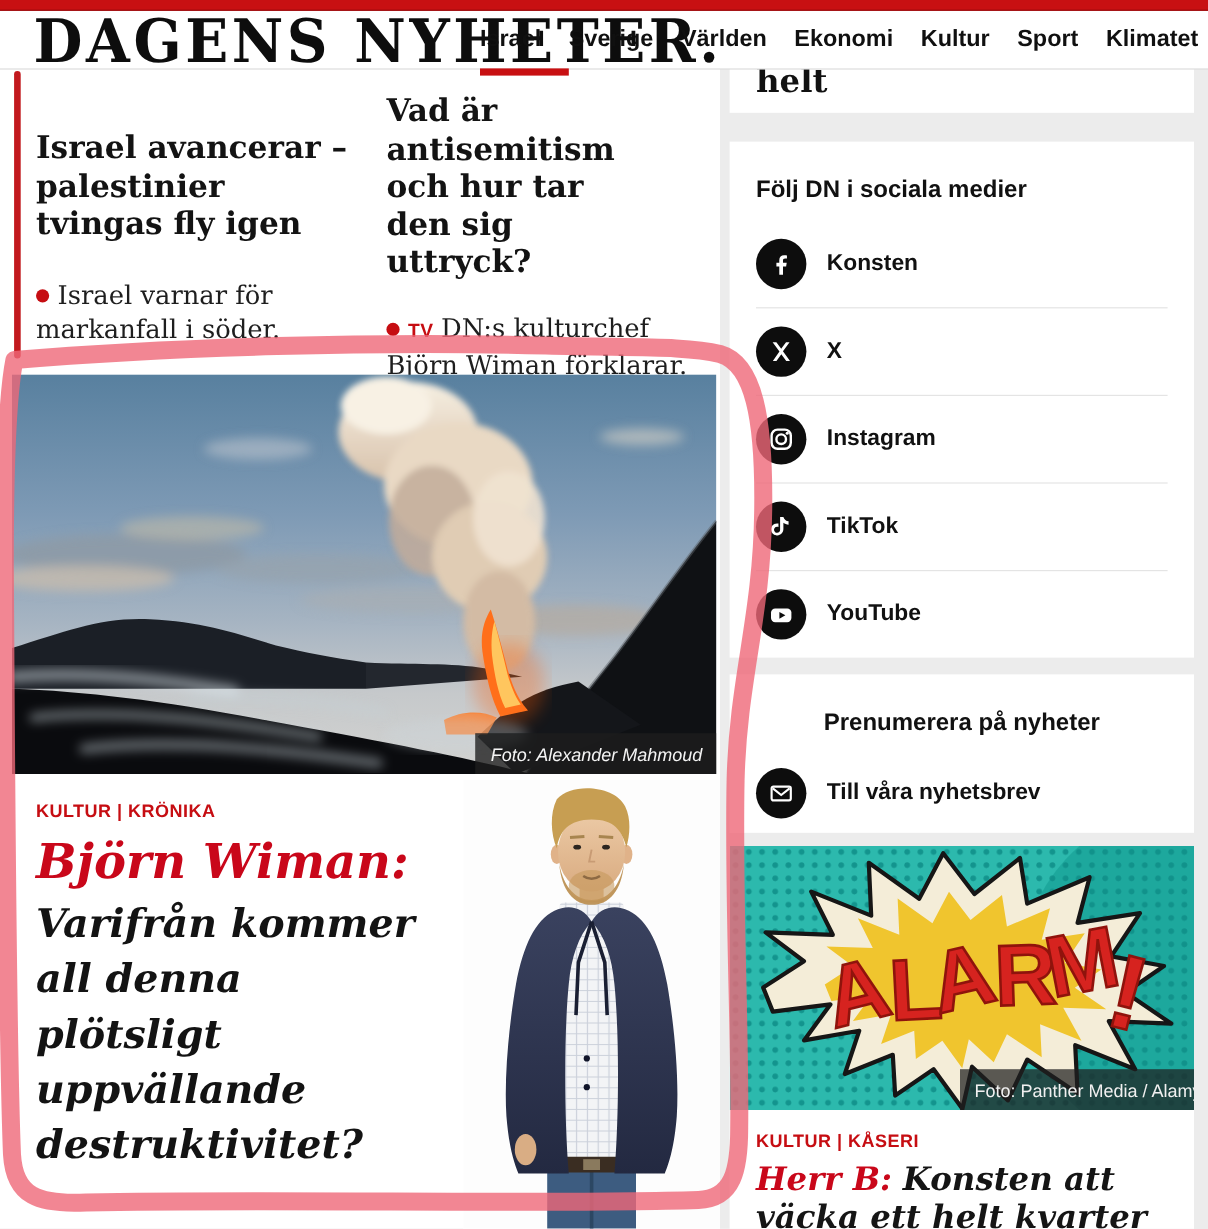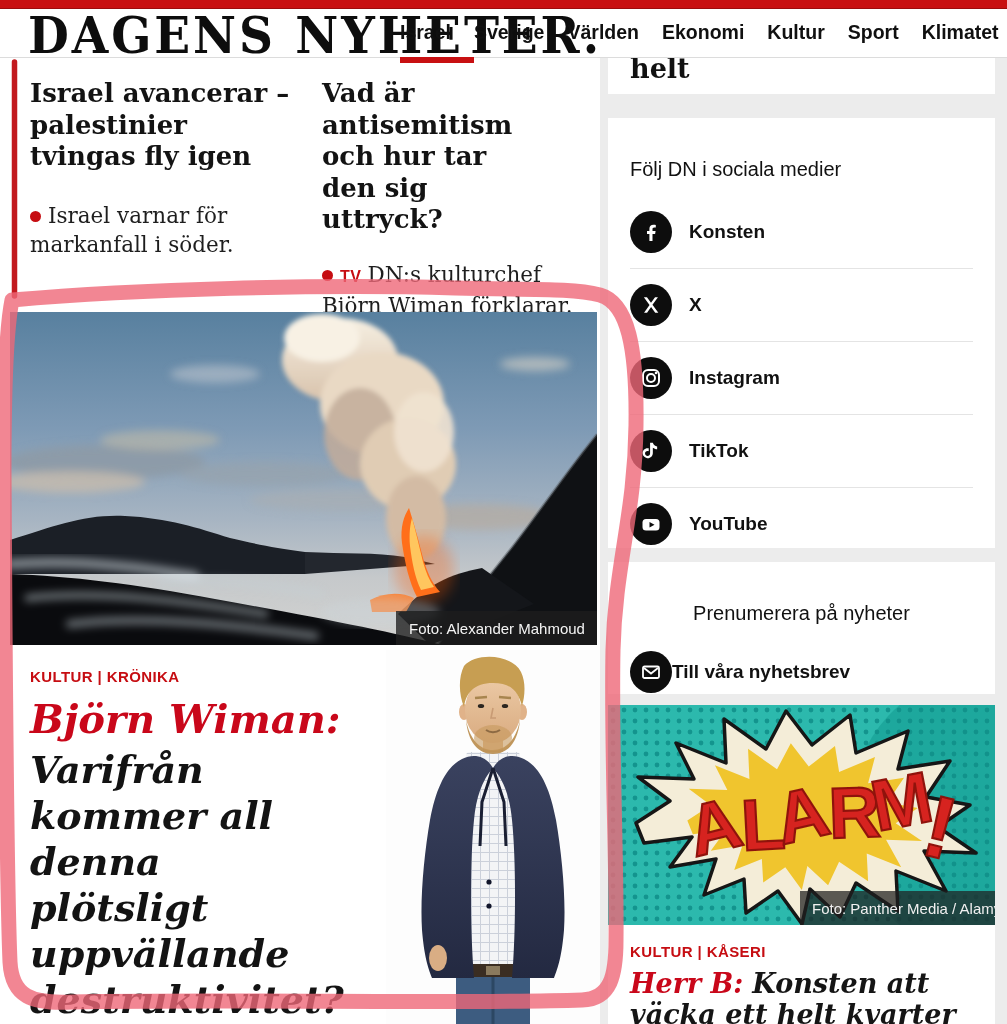--- a/index.html
+++ b/index.html
@@ -11,47 +11,47 @@
   .topbar{position:absolute;left:0;top:0;width:1007px;height:8px;background:#c81012;border-bottom:1px solid #9c0c0e;z-index:10;}
   .header{position:absolute;left:0;top:8px;width:1007px;height:49px;background:#fff;box-shadow:0 1px 0 #dcdcdc;z-index:9;}
   .logo{position:absolute;left:28px;top:0px;font-family:"DejaVu Serif",serif;font-weight:bold;font-size:48px;line-height:54px;letter-spacing:3px;color:#0d0d0d;transform:scale(.98,1.04);transform-origin:left center;white-space:nowrap;}
   .nav{position:absolute;left:400px;top:0;height:49px;width:607px;display:flex;align-items:center;gap:23px;overflow:hidden;white-space:nowrap;}
   .nav span{font-size:19.5px;font-weight:bold;color:#101010;}
   .nav-underline{position:absolute;left:400px;top:57px;width:74px;height:6px;background:#c81012;z-index:11;}
   
   .left-content{position:absolute;left:0;top:57px;width:600px;height:967px;background:#fff;}
   .serif{font-family:"DejaVu Serif",serif;}
   .teaser{position:absolute;top:21px;}
-  .t1{left:30px;width:268px;} .t2{left:322px;width:260px;}
+  .t1{left:30px;width:268px;margin-top:31px;} .t2{left:322px;width:260px;}
   .teaser h3{margin:0;font-family:"DejaVu Serif",serif;font-weight:bold;font-size:26px;line-height:31.5px;color:#131313;}
   .t2 h3{width:215px;}
   .summary{font-family:"DejaVu Serif",serif;font-size:21.5px;line-height:29px;color:#1e1e1e;margin-top:24px;}
   .t1 .summary{width:250px;margin-top:28px;}
   .dot{display:inline-block;width:11px;height:11px;border-radius:50%;background:#c60d12;margin-right:7px;transform:translateY(-1px);}
   .tvtag{color:#c60d12;font-family:"Liberation Sans",sans-serif;font-weight:800;font-size:16px;letter-spacing:.5px;margin-right:6px;}
-  .volcano-fig{position:absolute;left:10px;top:255px;width:587px;height:409px;}
+  .volcano-fig{position:absolute;left:10px;top:255px;width:587px;height:409px;font-style:italic;}
   .kicker{font-size:15px;font-weight:800;letter-spacing:.4px;color:#c60d12;}
   .feature-text{position:absolute;left:30px;top:611px;width:365px;}
   .feature-author{font-family:"DejaVu Serif",serif;font-style:italic;font-weight:600;font-size:40px;line-height:48px;color:#c9071a;margin-top:10px;}
-  .feature-headline{font-family:"DejaVu Serif",serif;font-style:italic;font-weight:600;font-size:38px;line-height:46px;color:#131313;width:318px;margin-top:4px;}
+  .feature-headline{font-family:"DejaVu Serif",serif;font-style:italic;font-weight:600;font-size:33px;line-height:46px;color:#131313;width:318px;margin-top:4px;}
   .wiman-photo{position:absolute;left:386px;top:593px;width:214px;height:374px;background:#fff;}
   
   .card{position:absolute;left:608px;width:387px;background:#fff;}
   .card1{top:57px;height:37px;overflow:hidden;}
   .clipped-headline{margin:-4px 0 0 22px;font-family:"DejaVu Serif",serif;font-weight:bold;font-size:27px;color:#111;}
   .card2{top:118px;height:430px;overflow:hidden;}
   .card3{top:562px;height:132px;overflow:hidden;text-align:center;}
   .card4{top:705px;height:319px;overflow:hidden;}
-  .side-header{margin:15px 22px;padding-top:24px;font-size:20px;font-weight:normal;color:#111;line-height:24px;}
+  .side-header{margin:4px 22px;padding-top:24px;font-size:20px;font-weight:bold;color:#111;line-height:24px;}
   .social-list{margin:14px 22px 0 22px;}
   .social-row{display:flex;align-items:center;gap:17px;padding:15px 0;}
   .social-row + .social-row{border-top:1px solid #e4e4e4;}
   .icn-circle{width:42px;height:42px;border-radius:50%;background:#0d0d0d;display:grid;place-items:center;flex:0 0 auto;}
   .social-label{font-size:19px;font-weight:600;color:#111;}
-  .nl-row{display:flex;align-items:center;margin:26px 22px 0 22px;}
+  .nl-row{display:flex;align-items:center;gap:17px;margin:26px 22px 0 22px;}
   .kaseri-text{margin:18px 22px 0 22px;}
   .kaseri-headline{font-family:"DejaVu Serif",serif;font-style:italic;font-weight:600;font-size:27px;line-height:31px;color:#151515;width:352px;margin-top:8px;}
   .kaseri-lead{color:#c9071a;margin-right:9px;}
   
   .annotation{position:absolute;left:0;top:0;z-index:60;pointer-events:none;}
 </style>
 </head>
 <body>
 
 <div class="topbar"></div>

